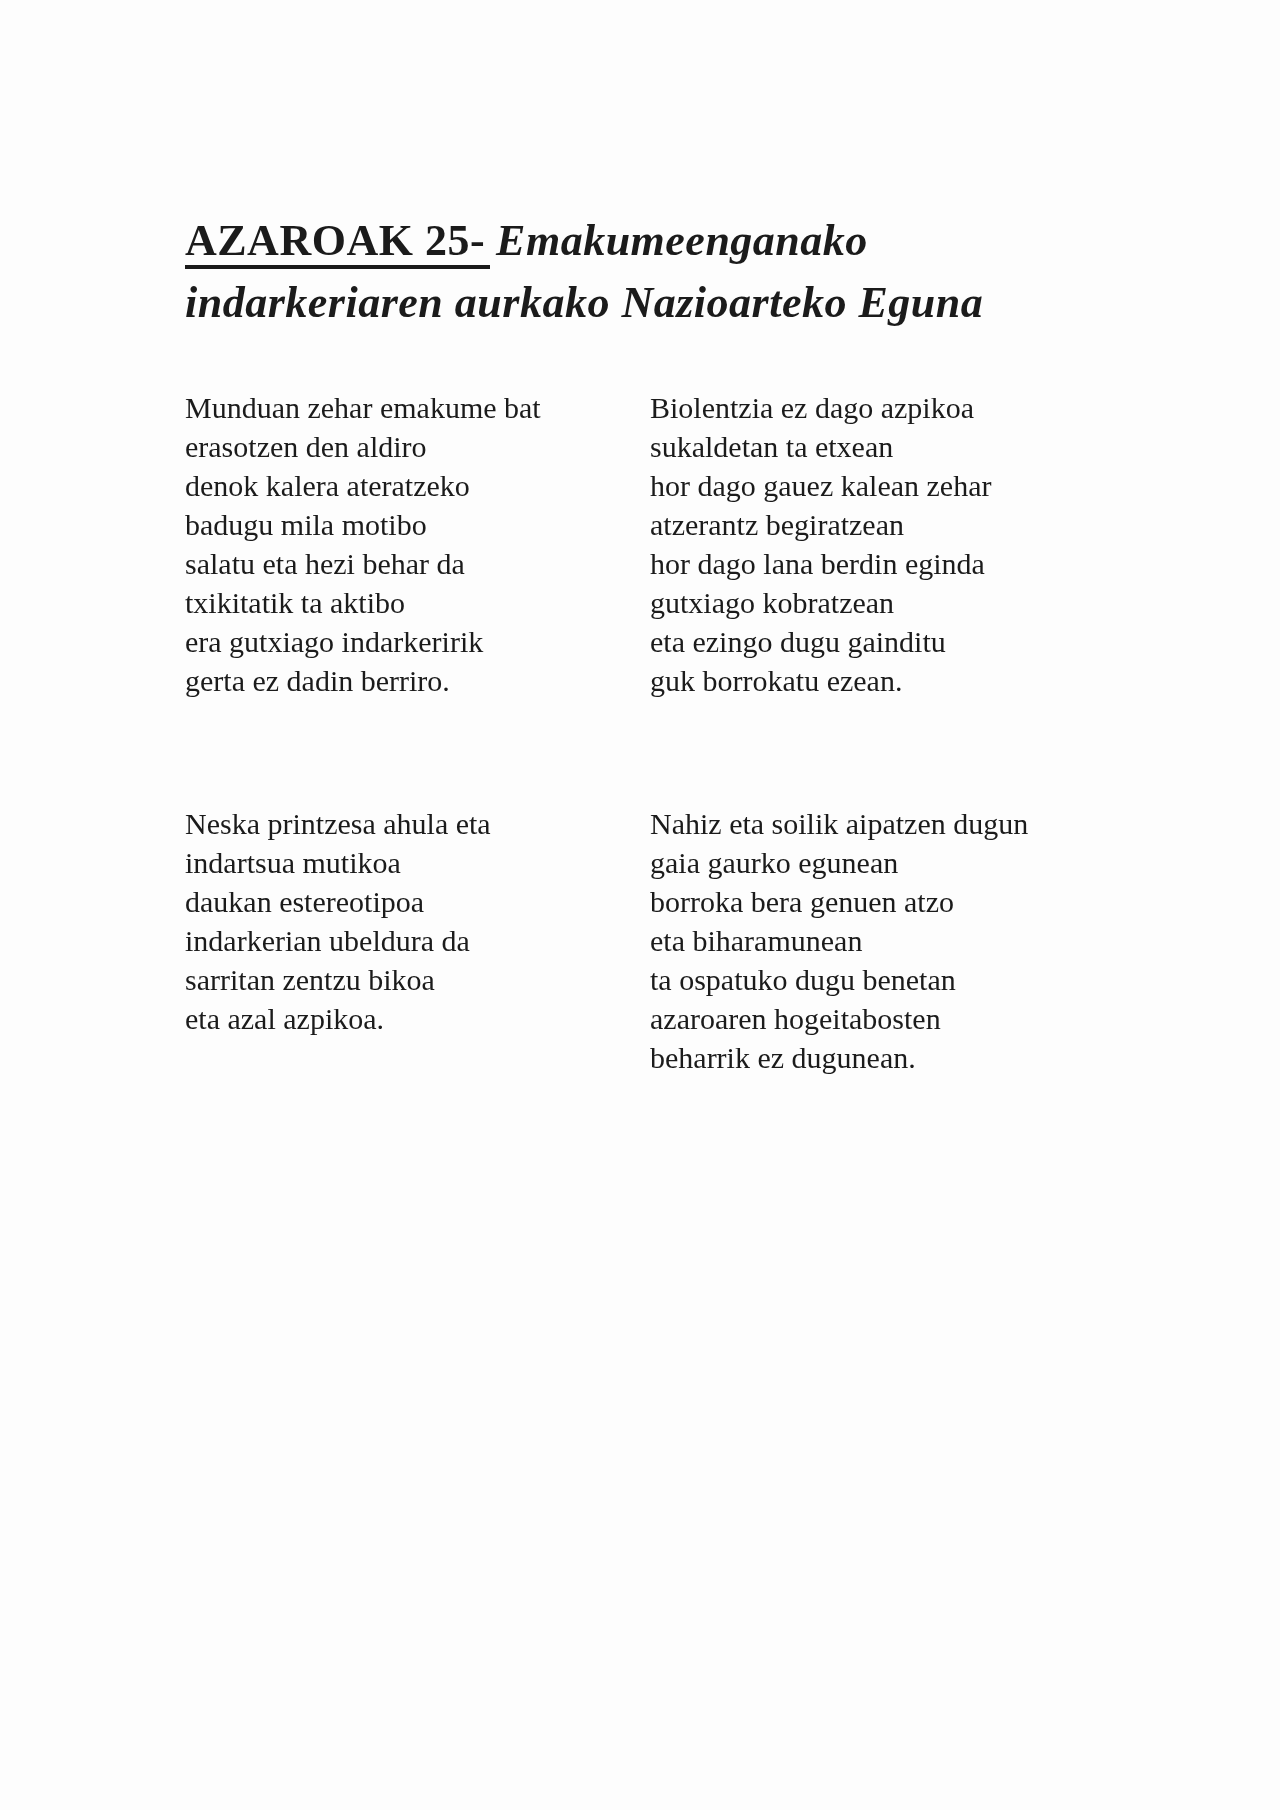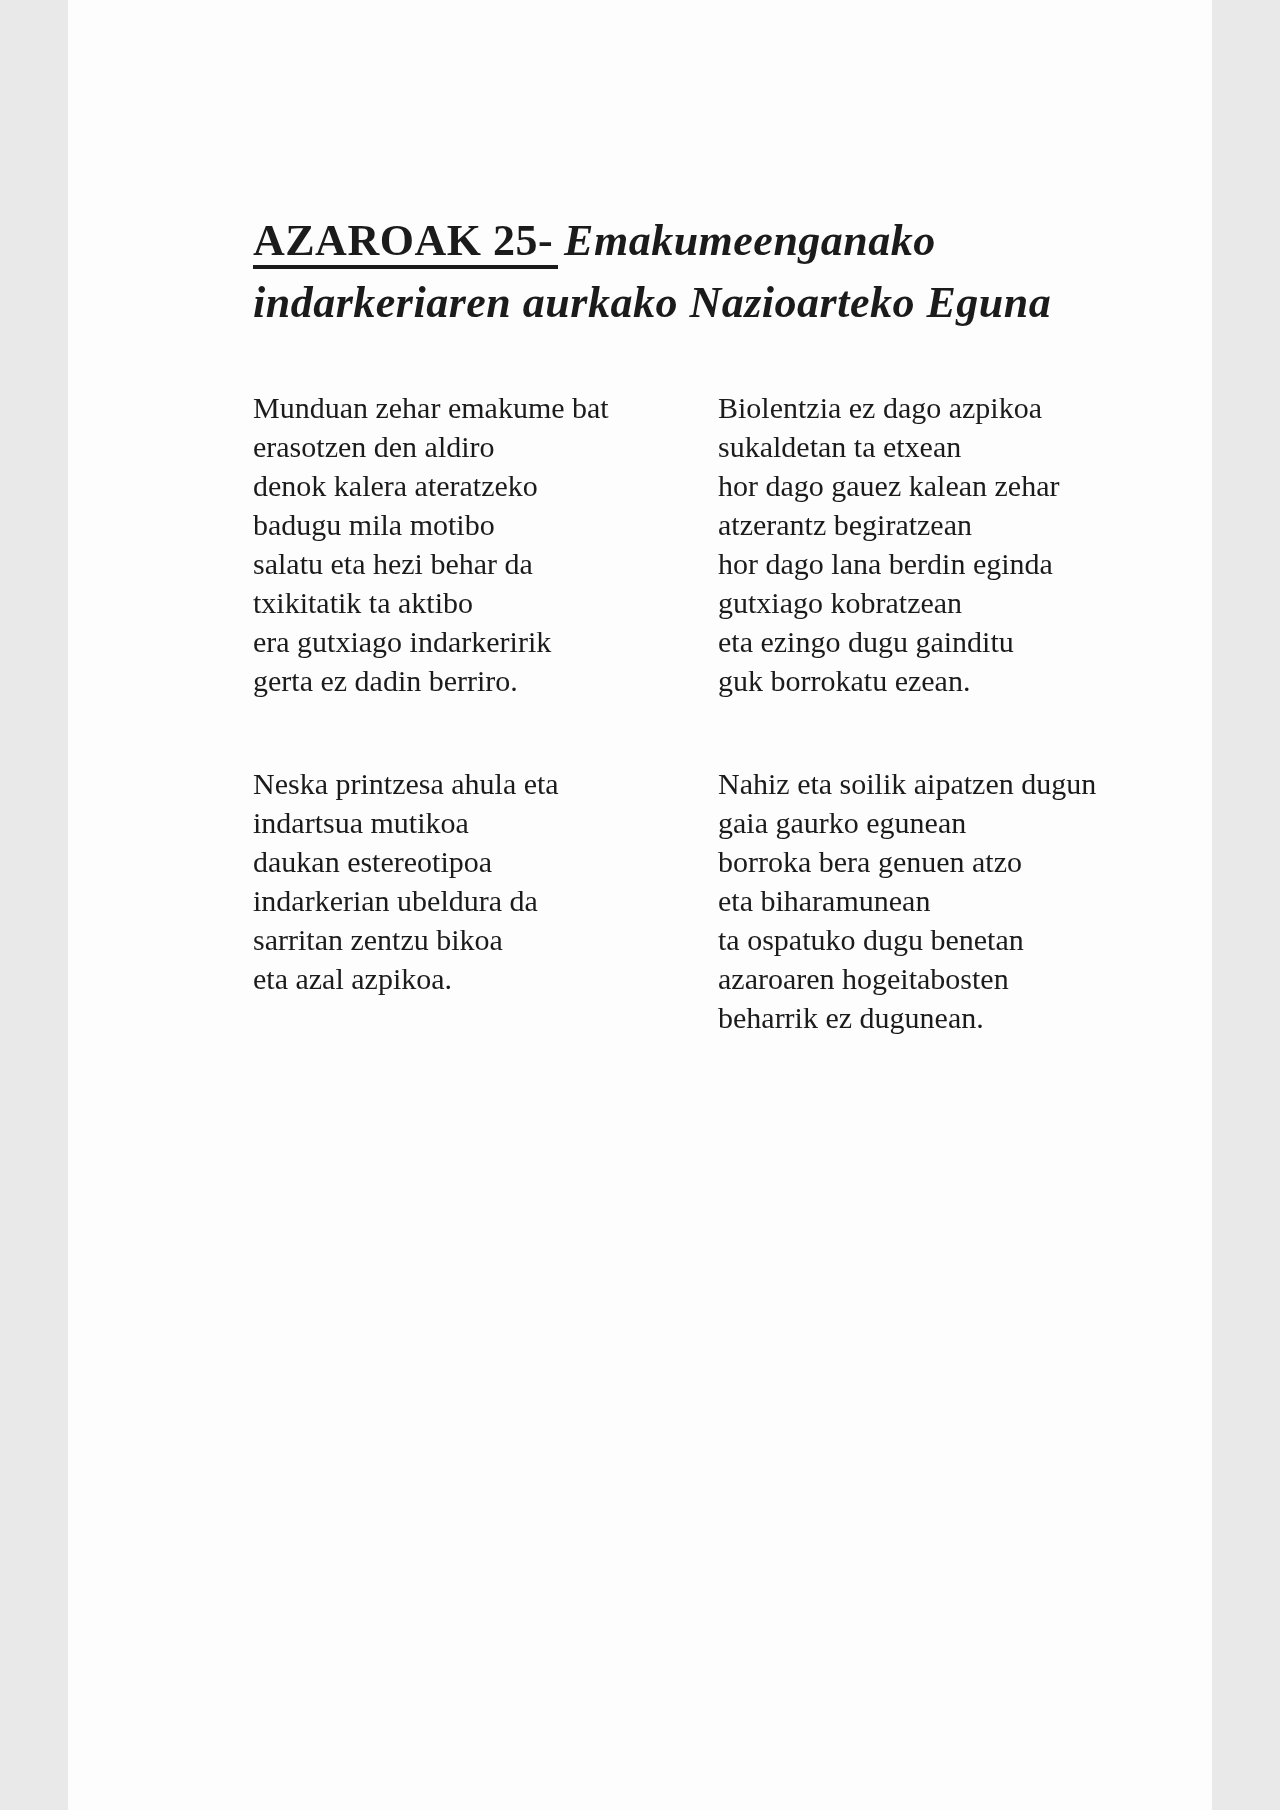--- a/index.html
+++ b/index.html
@@ -2,21 +2,21 @@
 <html><head>
 <meta charset="utf-8">
 <style>
   html, body {
     margin: 0;
     padding: 0;
     background: #e9e9e9;
   }
   .page {
     position: relative;
-    width: 1144px;
+    width: 1280px;
     height: 1810px;
     margin: 0 auto;
     background: #fdfdfd;
     overflow: hidden;
     font-family: "Liberation Serif", serif;
     color: #1b1b1b;
   }
   .content {
     position: absolute;
     left: 185px;
@@ -40,21 +40,21 @@
     padding-right: 5px;
     margin-right: 6px;
     font-style: normal;
   }
   .t-italic {
     font-style: italic;
   }
   .poem-grid {
     display: grid;
     grid-template-columns: 465px 1fr;
-    row-gap: 64px;
+    row-gap: 104px;
     align-items: start;
   }
   .stanza {
     margin: 0;
   }
   .line {
     font-size: 30px;
     line-height: 39px;
     white-space: nowrap;
   }

